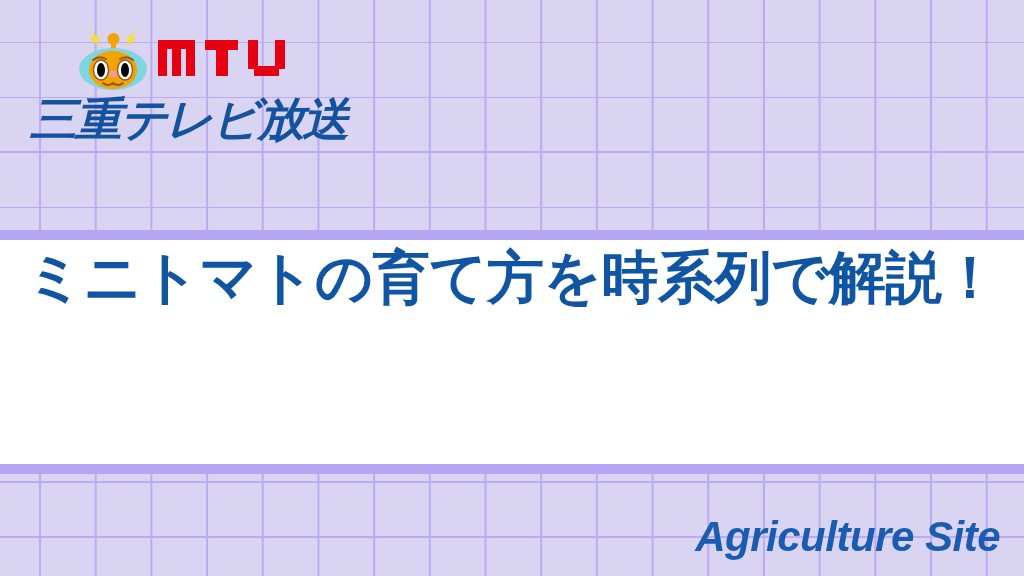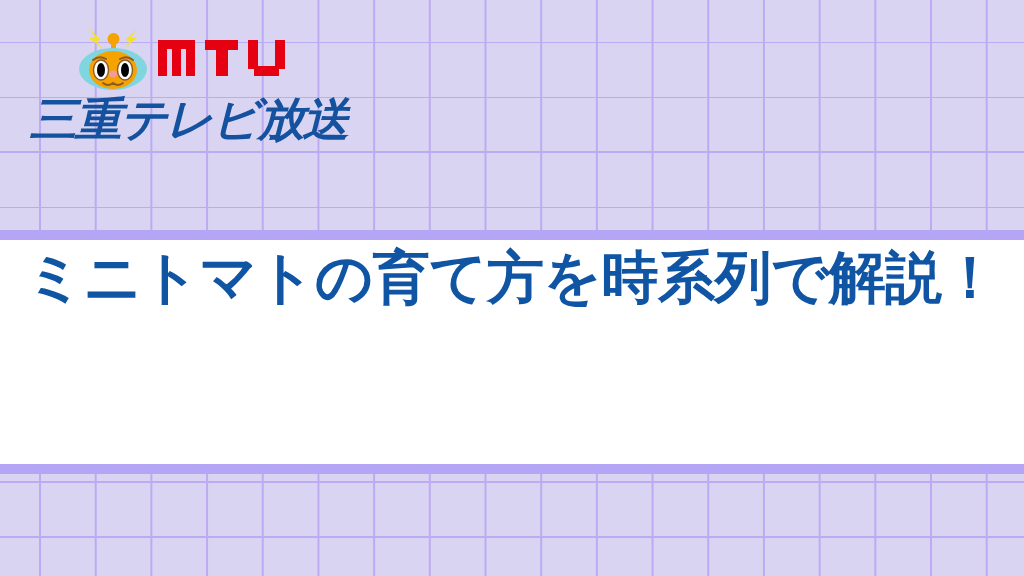--- a/index.html
+++ b/index.html
@@ -195,14 +195,15 @@
 
     </div>
 
     <div class="brand-jp">三重テレビ放送</div>
   </div>
 
   <div class="title-band">
     <div class="title-line">ミニトマトの育て方を時系列で解説！</div>
   </div>
 
+  <div class="site-name">Agriculture Site</div>
 
 </div>
 
 </body></html>

